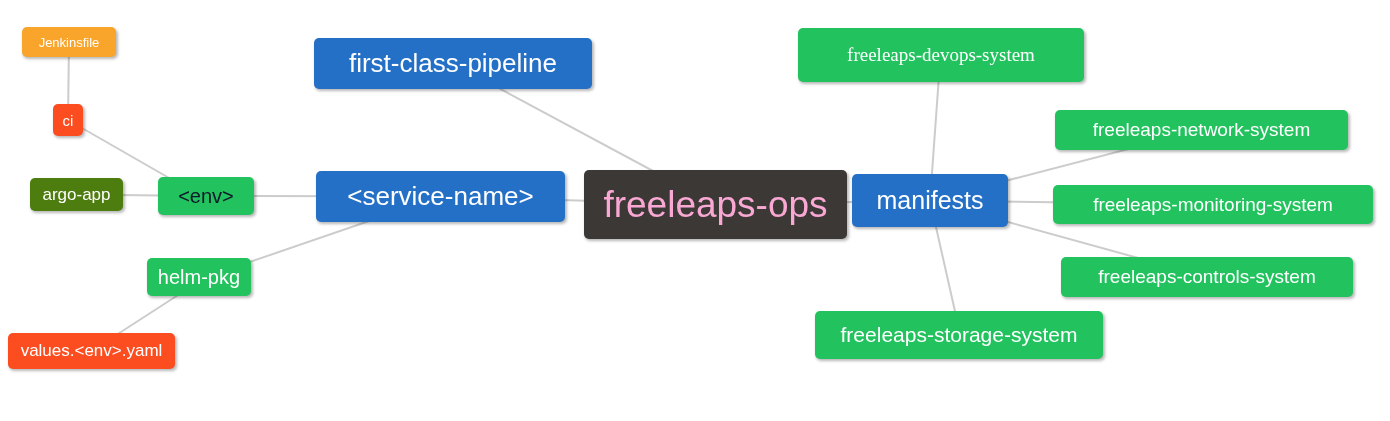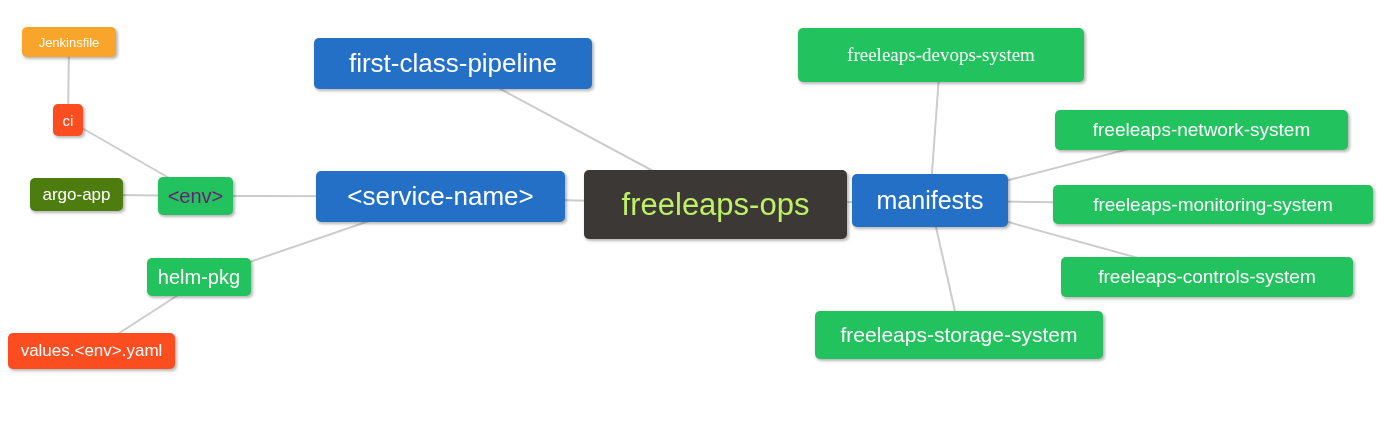--- a/index.html
+++ b/index.html
@@ -55,24 +55,24 @@
       <line x1="930" y1="200.5" x2="941" y2="48" stroke="#cccccc" stroke-width="2"></line>
       <line x1="930" y1="200.5" x2="1201.5" y2="130" stroke="#cccccc" stroke-width="2"></line>
       <line x1="930" y1="200.5" x2="1213" y2="204.5" stroke="#cccccc" stroke-width="2"></line>
       <line x1="930" y1="200.5" x2="1207" y2="277" stroke="#cccccc" stroke-width="2"></line>
       <line x1="930" y1="200.5" x2="959" y2="329" stroke="#cccccc" stroke-width="2"></line>
     </svg>
   <div id="node-layer">
       <div class="node" style="left: 22px; top: 27px; width: 94px; height: 30px; font-size: 13px; background: rgb(249, 164, 42); color: rgb(255, 255, 255);">Jenkinsfile</div>
       <div class="node" style="left: 53px; top: 104px; width: 30px; height: 32px; font-size: 15px; background: rgb(251, 77, 31); color: rgb(255, 255, 255);">ci</div>
       <div class="node" style="left: 30px; top: 178px; width: 93px; height: 33px; font-size: 17px; background: #4d7c0f; color: rgb(255, 255, 255);">argo-app</div>
-      <div class="node" style="left: 158px; top: 177px; width: 75px; height: 38px; font-size: 20px; background: rgb(34, 195, 94); color: #701a75;">&lt;env&gt;</div>
+      <div class="node" style="left: 158px; top: 177px; width: 96px; height: 38px; font-size: 20px; background: rgb(34, 195, 94); color: #0f172a;">&lt;env&gt;</div>
       <div class="node" style="left: 314px; top: 38px; width: 278px; height: 51px; font-size: 26px; background: rgb(36, 112, 198); color: rgb(255, 255, 255);">first-class-pipeline</div>
       <div class="node" style="left: 316px; top: 171px; width: 249px; height: 51px; font-size: 26px; background: rgb(36, 112, 198); color: rgb(255, 255, 255);">&lt;service-name&gt;</div>
-      <div class="node" style="left: 584px; top: 170px; width: 263px; height: 69px; font-size: 31px; background: rgb(59, 56, 54); color: #bef264;">freeleaps-ops</div>
+      <div class="node" style="left: 584px; top: 170px; width: 263px; height: 69px; font-size: 37px; background: rgb(59, 56, 54); color: #f9a8d4;">freeleaps-ops</div>
       <div class="node" style="left: 852px; top: 174px; width: 156px; height: 53px; font-size: 25px; background: rgb(36, 112, 198); color: rgb(255, 255, 255);">manifests</div>
       <div class="node" style="left: 798px; top: 28px; width: 286px; height: 54px; font-size: 19px; background: rgb(34, 195, 94); color: rgb(255, 255, 255); font-family: Liberation Serif, serif;">freeleaps-devops-system</div>
       <div class="node" style="left: 1055px; top: 110px; width: 293px; height: 40px; font-size: 19px; background: rgb(34, 195, 94); color: rgb(255, 255, 255);">freeleaps-network-system</div>
       <div class="node" style="left: 1053px; top: 185px; width: 320px; height: 39px; font-size: 19px; background: rgb(34, 195, 94); color: rgb(255, 255, 255);">freeleaps-monitoring-system</div>
       <div class="node" style="left: 1061px; top: 257px; width: 292px; height: 40px; font-size: 19px; background: rgb(34, 195, 94); color: rgb(255, 255, 255);">freeleaps-controls-system</div>
       <div class="node" style="left: 815px; top: 311px; width: 288px; height: 48px; font-size: 21px; background: rgb(34, 195, 94); color: rgb(255, 255, 255);">freeleaps-storage-system</div>
       <div class="node" style="left: 147px; top: 258px; width: 104px; height: 38px; font-size: 20px; background: rgb(34, 195, 94); color: rgb(255, 255, 255);">helm-pkg</div>
       <div class="node" style="left: 8px; top: 333px; width: 167px; height: 36px; font-size: 17px; background: rgb(251, 77, 31); color: rgb(255, 255, 255);">values.&lt;env&gt;.yaml</div>
     </div>
 </div>

